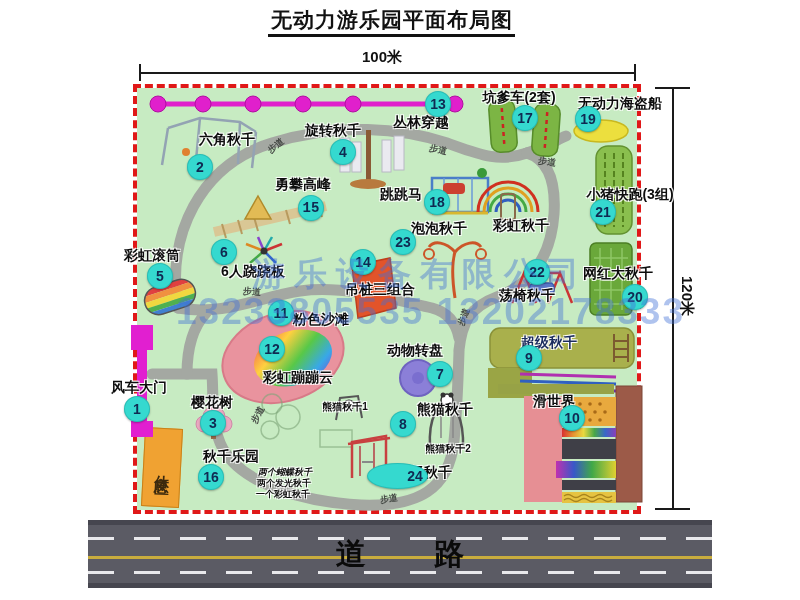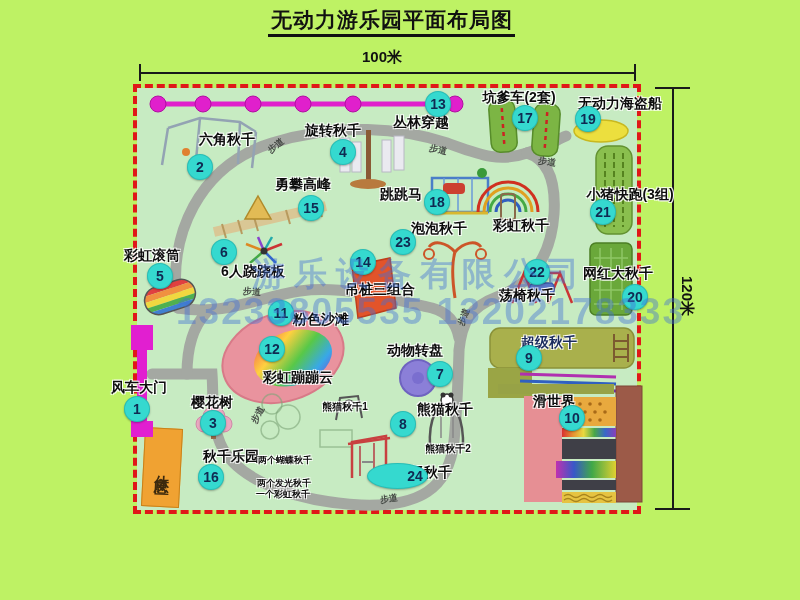--- a/index.html
+++ b/index.html
@@ -1,16 +1,16 @@
 <!DOCTYPE html>
 <html><head>
 <meta charset="utf-8">
 <style>
   html,body{margin:0;padding:0;background:#ededef;}
-  #stage{position:relative;width:800px;height:600px;background:#bef264;overflow:hidden;
+  #stage{position:relative;width:800px;height:600px;background:#ffffff;overflow:hidden;
          font-family:"Liberation Sans","DejaVu Sans",sans-serif;}
   
   #title{position:absolute;left:392px;top:20px;transform:translate(-50%,-50%);
          font-size:21px;font-weight:bold;color:#111;white-space:nowrap;letter-spacing:1px;}
   #title-underline{position:absolute;left:268px;top:34px;width:247px;height:3px;background:#111;}
   
   .dim-line{position:absolute;background:#1a1a1a;}
   .dim-label{position:absolute;font-size:15px;font-weight:bold;color:#111;white-space:nowrap;
              transform:translate(-50%,-50%);}
   .dim-label.rot{transform:translate(-50%,-50%) rotate(90deg);}
@@ -338,20 +338,26 @@
       <div class="cap-bot"></div>
   </div>
 
   <div id="rest-area">
     <span>休息区</span>
   </div>
 
   <div id="wm-company" class="wm">游乐设备有限公司</div>
   <div id="wm-phone" class="wm">13233805535 13202178333</div>
 
+  <div id="road">
+    <div class="lane" style="top:12px;"></div>
+    <div class="center"></div>
+    <div class="lane" style="top:46px;"></div>
+    <div id="road-label">道 路</div>
+  </div>
 
 <div class="lbl" style="left: 139px; top: 388px;">风车大门</div>
     <div class="badge" style="left: 124px; top: 396px;">1</div>
     <div class="lbl" style="left: 227px; top: 140px;">六角秋千</div>
     <div class="badge" style="left: 187px; top: 154px;">2</div>
     <div class="lbl" style="left: 212px; top: 403px;">樱花树</div>
     <div class="badge" style="left: 200px; top: 410px;">3</div>
     <div class="lbl" style="left: 333px; top: 131px;">旋转秋千</div>
     <div class="badge" style="left: 330px; top: 139px;">4</div>
     <div class="lbl" style="left: 152px; top: 256px;">彩虹滚筒</div>
@@ -368,41 +374,41 @@
     <div class="badge" style="left: 559px; top: 405px;">10</div>
     <div class="lbl" style="left: 321px; top: 320px;">粉色沙滩</div>
     <div class="badge" style="left: 268px; top: 300px;">11</div>
     <div class="lbl" style="left: 298px; top: 378px;">彩虹蹦蹦云</div>
     <div class="badge" style="left: 259px; top: 336px;">12</div>
     <div class="lbl" style="left: 421px; top: 123px;">丛林穿越</div>
     <div class="badge" style="left: 425px; top: 91px;">13</div>
     <div class="lbl" style="left: 380px; top: 290px;">吊桩三组合</div>
     <div class="badge" style="left: 350px; top: 249px;">14</div>
     <div class="lbl" style="left: 303px; top: 185px;">勇攀高峰</div>
-    <div class="badge" style="left: 298px; top: 195px;">15</div>
+    <div class="badge" style="left: 298px; top: 195px; font-family: Liberation Mono, monospace;">15</div>
     <div class="lbl" style="left: 231px; top: 457px;">秋千乐园</div>
     <div class="badge" style="left: 198px; top: 464px;">16</div>
     <div class="lbl" style="left: 519px; top: 98px;">坑爹车(2套)</div>
     <div class="badge" style="left: 512px; top: 105px;">17</div>
     <div class="lbl" style="left: 401px; top: 195px;">跳跳马</div>
     <div class="badge" style="left: 424px; top: 189px;">18</div>
     <div class="lbl" style="left: 620px; top: 104px;">无动力海盗船</div>
     <div class="badge" style="left: 575px; top: 106px;">19</div>
     <div class="lbl" style="left: 618px; top: 274px;">网红大秋千</div>
     <div class="badge" style="left: 605px; top: 284px; margin-left: 17px;">20</div>
     <div class="lbl" style="left: 630px; top: 195px;">小猪快跑(3组)</div>
     <div class="badge" style="left: 590px; top: 199px;">21</div>
     <div class="lbl" style="left: 491px; top: 296px; margin-left: 36px;">荡椅秋千</div>
     <div class="badge" style="left: 524px; top: 259px; text-align: center;">22</div>
     <div class="lbl" style="left: 439px; top: 229px;">泡泡秋千</div>
     <div class="badge" style="left: 390px; top: 229px;">23</div>
     <div class="lbl" style="left: 424px; top: 473px;">超级秋千</div>
     <div class="badge" style="left: 367px; top: 463px; padding-left: 35px;">24</div>
     <div class="lbl" style="left: 521px; top: 226px; font-size: 14px;">彩虹秋千</div>
-    <div class="lbl" style="left: 285px; top: 460px; font-size: 9px;">两个蝴蝶秋千</div>
+    <div class="lbl" style="left: 285px; top: 472px; font-size: 9px; font-style: italic;">两个蝴蝶秋千</div>
     <div class="lbl" style="left: 284px; top: 483px; font-size: 9px;">两个发光秋千</div>
     <div class="lbl" style="left: 283px; top: 494px; font-size: 9px;">一个彩虹秋千</div>
     <div class="lbl" style="left: 345px; top: 407px; font-size: 10px;">熊猫秋千1</div>
     <div class="lbl" style="left: 448px; top: 449px; font-size: 10px;">熊猫秋千2</div>
     <div class="walk-lbl" style="left: 276px; top: 146px; transform: translate(-50%, -50%) rotate(-38deg);">步道</div>
     <div class="walk-lbl" style="left: 438px; top: 150px; transform: translate(-50%, -50%) rotate(12deg);">步道</div>
     <div class="walk-lbl" style="left: 547px; top: 162px; transform: translate(-50%, -50%) rotate(8deg);">步道</div>
     <div class="walk-lbl" style="left: 252px; top: 292px; transform: translate(-50%, -50%) rotate(4deg);">步道</div>
     <div class="walk-lbl" style="left: 258px; top: 415px; transform: translate(-50%, -50%) rotate(-62deg);">步道</div>
     <div class="walk-lbl" style="left: 464px; top: 317px; transform: translate(-50%, -50%) rotate(-68deg);">步道</div>

